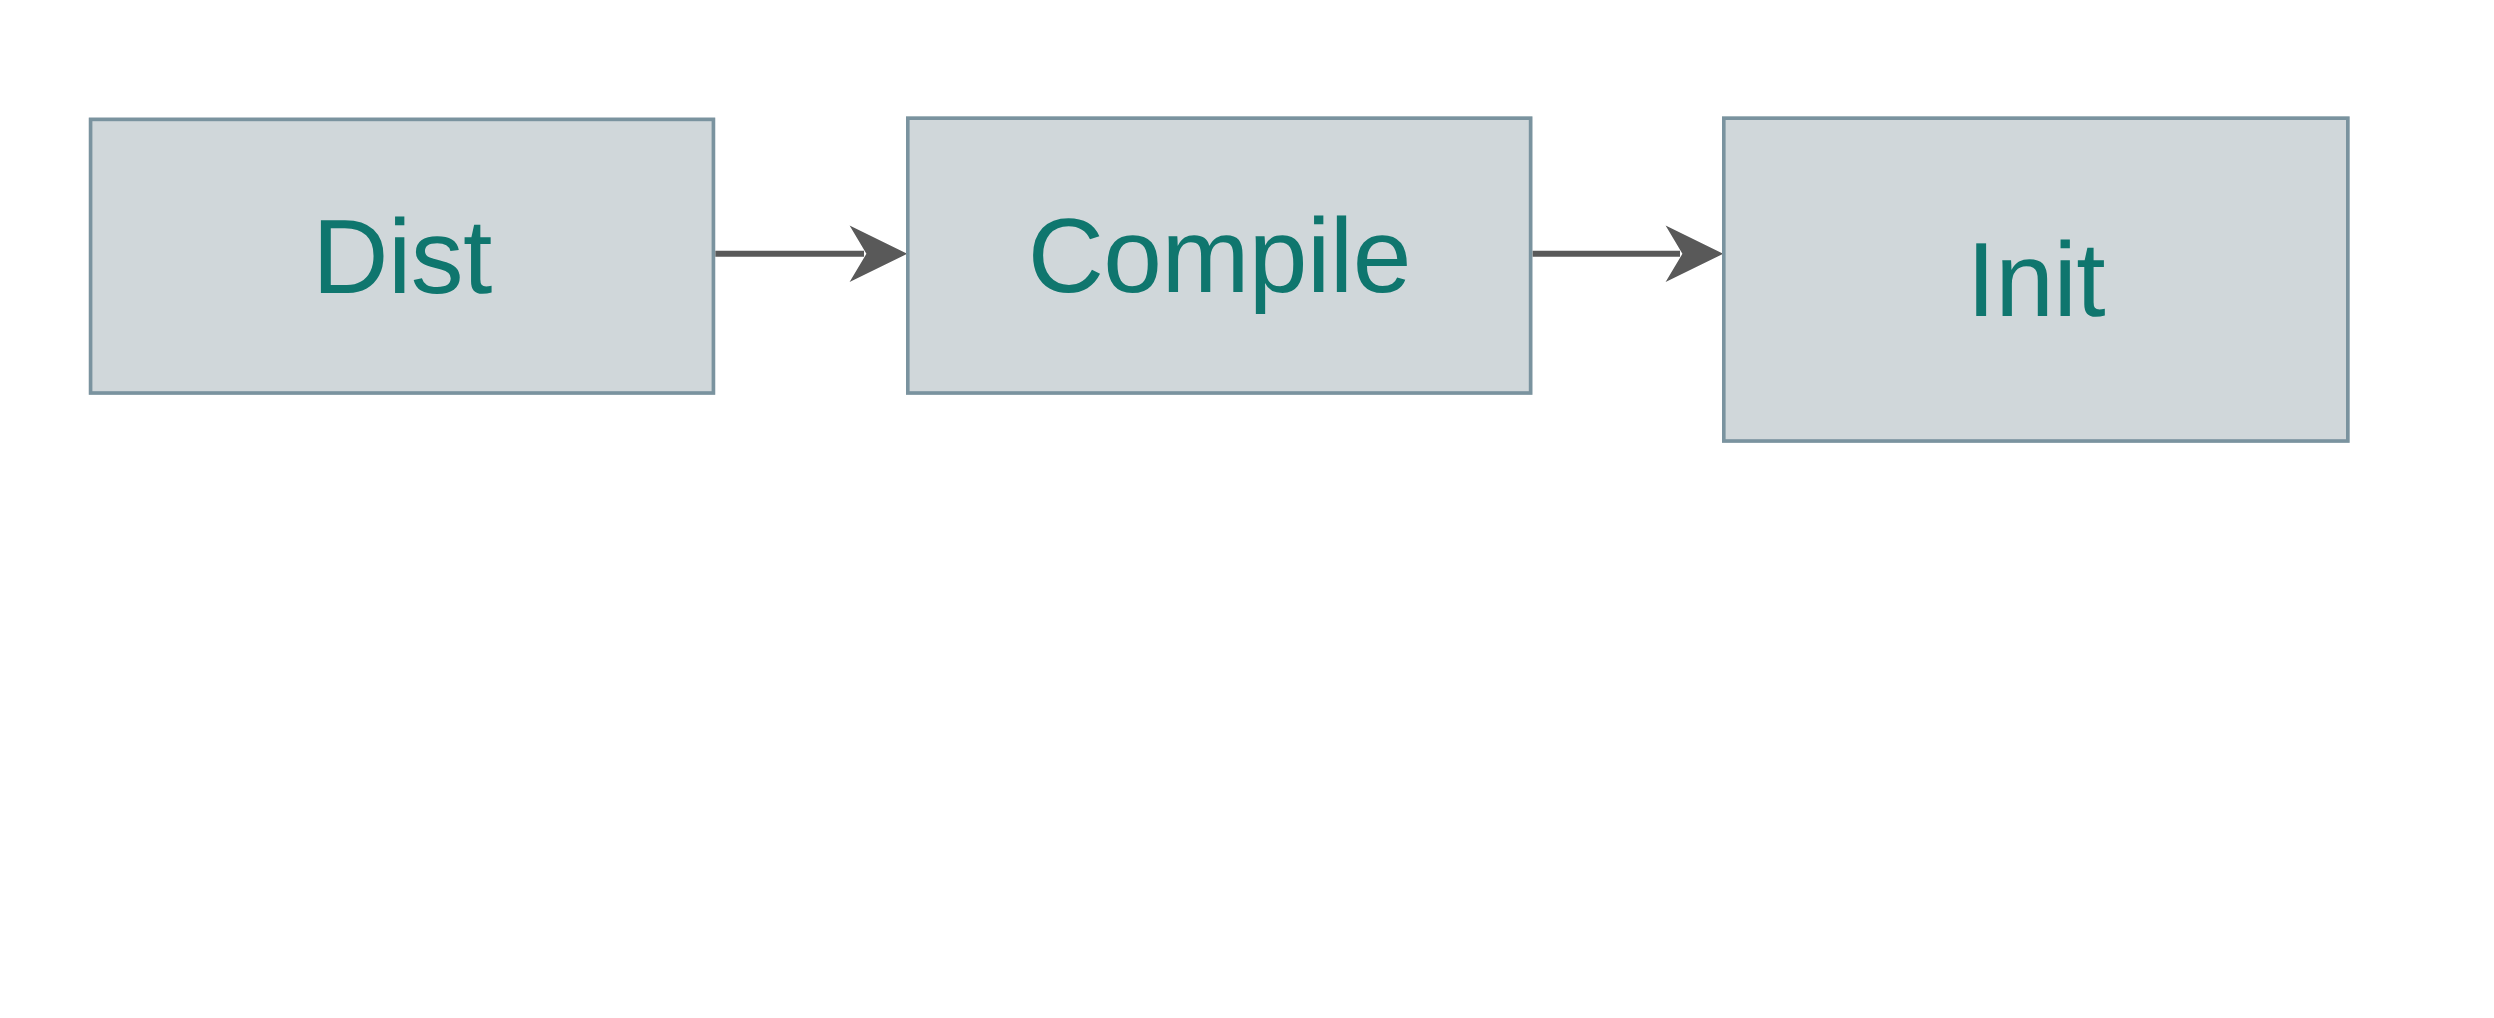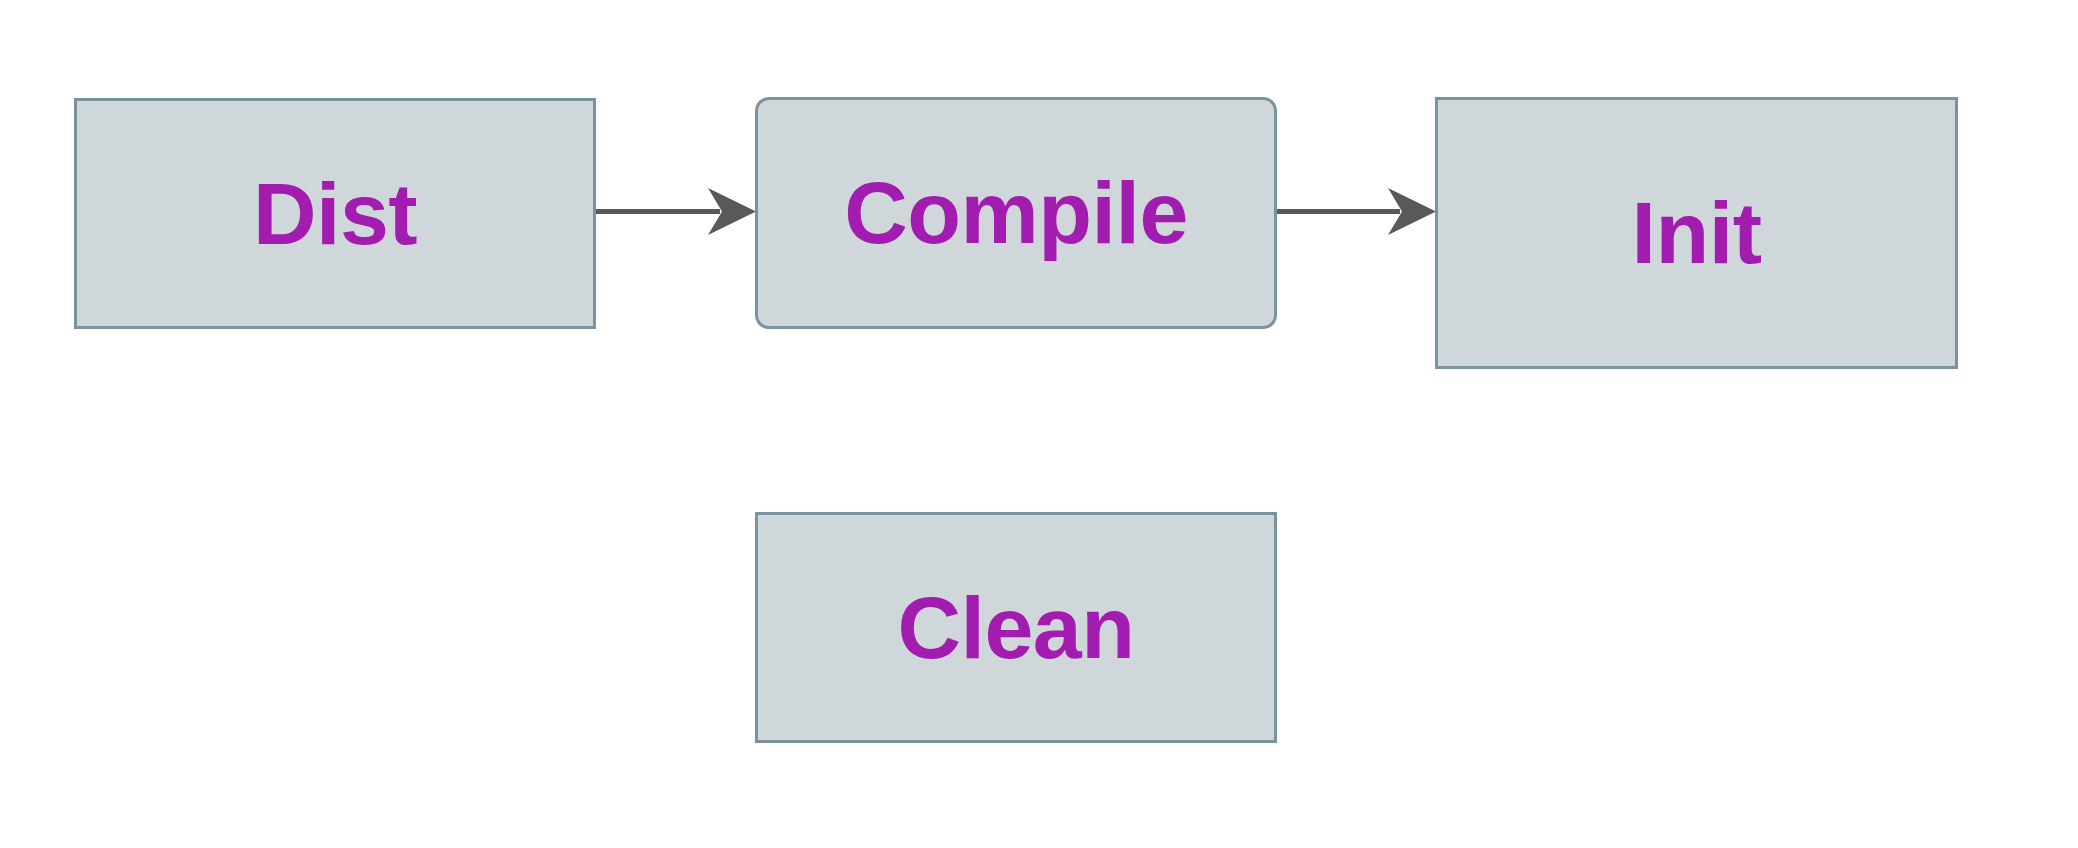--- a/index.html
+++ b/index.html
@@ -23,30 +23,30 @@
     box-sizing: border-box;
     background: #d0d7da;
     border: 3px solid #7a939f;
     display: flex;
     align-items: center;
     justify-content: center;
   }
   .node-label {
     font-family: "Liberation Sans", sans-serif;
     font-size: 88px;
-    font-weight: 700;
-    color: #a21caf;
+    font-weight: 400;
+    color: #0f766e;
     line-height: 1;
     letter-spacing: -0.5px;
     white-space: nowrap;
     user-select: none;
   }
   
   #node-dist    { left: 74px;   top: 98px;  width: 522px; height: 231px; }
-  #node-compile { left: 755px;  top: 97px;  width: 522px; height: 232px; border-radius: 14px; }
+  #node-compile { left: 755px;  top: 97px;  width: 522px; height: 232px; }
   #node-init    { left: 1435px; top: 97px;  width: 523px; height: 272px; }
   #node-clean   { left: 755px;  top: 512px; width: 522px; height: 231px; }
 
   .edge {
     position: absolute;
     overflow: visible;
   }
   #edge-dist-compile { left: 596px;  top: 184px; width: 160px; height: 60px; }
   #edge-compile-init { left: 1277px; top: 184px; width: 159px; height: 60px; }
 </style>
@@ -74,17 +74,14 @@
     <svg width="159" height="60" viewBox="0 0 159 60">
       <path d="M0,25 L123,25 L123,30 L0,30 Z" fill="#595959"></path>
       <path d="M159,27.5 L111,4 L125,27.5 L111,51 Z" fill="#595959"></path>
     </svg>
   </div>
 
   <div class="node" id="node-init">
     <span class="node-label">Init</span>
   </div>
 
-  <div class="node" id="node-clean">
-    <span class="node-label">Clean</span>
-  </div>
 
 </div>
 
 </body></html>

